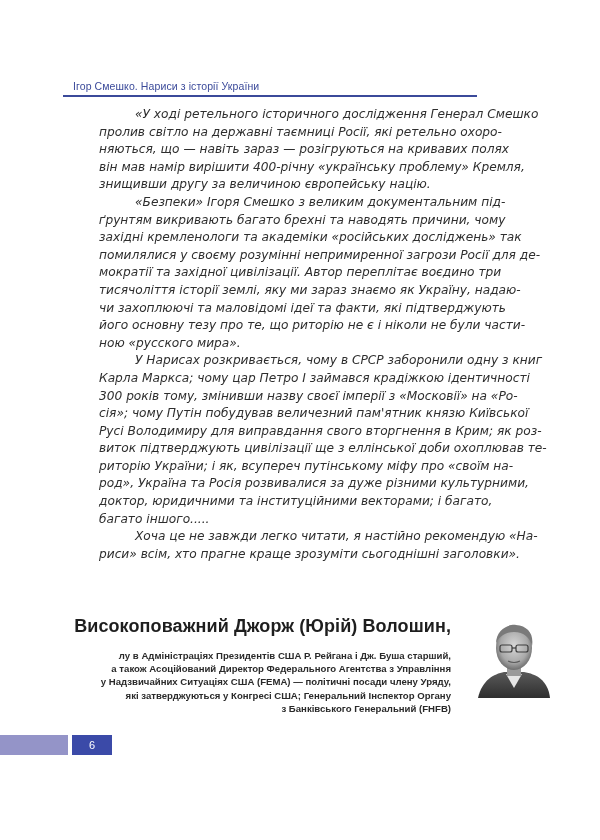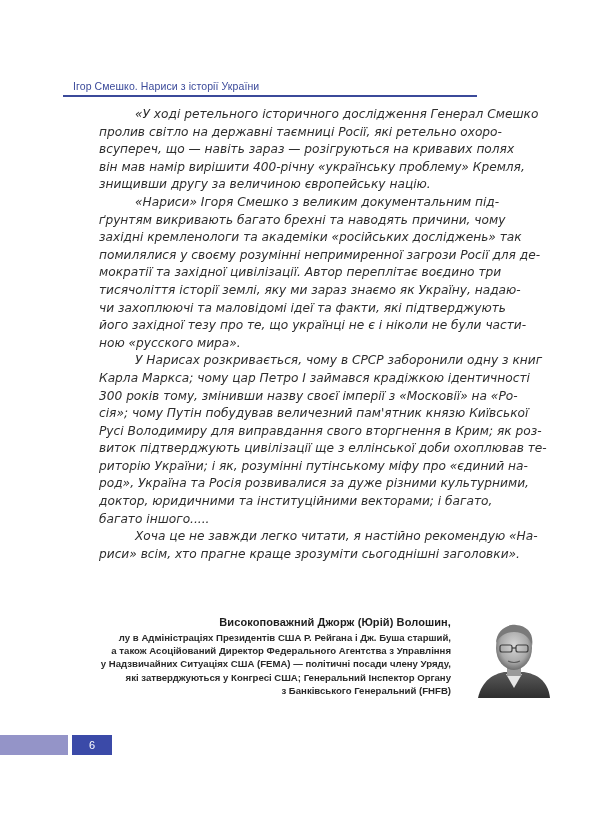--- a/index.html
+++ b/index.html
@@ -65,23 +65,23 @@
     .sig-block {
       position: absolute;
       left: 63px;
       top: 616px;
       width: 388px;
       text-align: right;
     }
     .sig-name {
       font-family: "Liberation Sans", sans-serif;
       font-weight: bold;
-      font-size: 11px;
+      font-size: 18px;
       color: #1e1e1e;
-      margin-bottom: 3px;
+      margin-bottom: 12px;
       letter-spacing: 0.1px;
     }
     .sig-desc {
       font-family: "Liberation Sans", sans-serif;
       font-weight: bold;
       font-size: 9.6px;
       line-height: 13.2px;
       color: #2a2a2a;
     }
     .sig-desc .line {
@@ -120,43 +120,43 @@
 </head>
 <body>
 
 <div class="running-header">Ігор Смешко. Нариси з історії України</div>
 <div class="header-rule"></div>
 
 <div class="body-text">
   <p>
     <span class="line indent">«У ході ретельного історичного дослідження Генерал Смешко</span>
     <span class="line">пролив світло на державні таємниці Росії, які ретельно охоро-</span>
-    <span class="line">всупереч, що — навіть зараз — розігруються на кривавих полях</span>
+    <span class="line">няються, що — навіть зараз — розігруються на кривавих полях</span>
     <span class="line">він мав намір вирішити 400-річну «українську проблему» Кремля,</span>
     <span class="line last">знищивши другу за величиною європейську націю.</span>
   </p>
   <p>
-    <span class="line indent">«Нариси» Ігоря Смешко з великим документальним під-</span>
+    <span class="line indent">«Безпеки» Ігоря Смешко з великим документальним під-</span>
     <span class="line">ґрунтям викривають багато брехні та наводять причини, чому</span>
     <span class="line">західні кремленологи та академіки «російських досліджень» так</span>
     <span class="line">помилялися у своєму розумінні непримиренної загрози Росії для де-</span>
     <span class="line">мократії та західної цивілізації. Автор переплітає воєдино три</span>
     <span class="line">тисячоліття історії землі, яку ми зараз знаємо як Україну, надаю-</span>
     <span class="line">чи захоплюючі та маловідомі ідеї та факти, які підтверджують</span>
-    <span class="line">його західної тезу про те, що українці не є і ніколи не були части-</span>
+    <span class="line">його основну тезу про те, що риторію не є і ніколи не були части-</span>
     <span class="line last">ною «русского мира».</span>
   </p>
   <p>
     <span class="line indent">У Нарисах розкривається, чому в СРСР заборонили одну з книг</span>
     <span class="line">Карла Маркса; чому цар Петро І займався крадіжкою ідентичності</span>
     <span class="line">300 років тому, змінивши назву своєї імперії з «Московії» на «Ро-</span>
     <span class="line">сія»; чому Путін побудував величезний пам'ятник князю Київської</span>
     <span class="line">Русі Володимиру для виправдання свого вторгнення в Крим; як роз-</span>
     <span class="line">виток підтверджують цивілізації ще з еллінської доби охоплював те-</span>
-    <span class="line">риторію України; і як, розумінні путінському міфу про «єдиний на-</span>
+    <span class="line">риторію України; і як, всупереч путінському міфу про «своїм на-</span>
     <span class="line">род», Україна та Росія розвивалися за дуже різними культурними,</span>
     <span class="line">доктор, юридичними та інституційними векторами; і багато,</span>
     <span class="line last">багато іншого.....</span>
   </p>
   <p>
     <span class="line indent">Хоча це не завжди легко читати, я настійно рекомендую «На-</span>
     <span class="line last">риси» всім, хто прагне краще зрозуміти сьогоднішні заголовки».</span>
   </p>
 </div>
 

